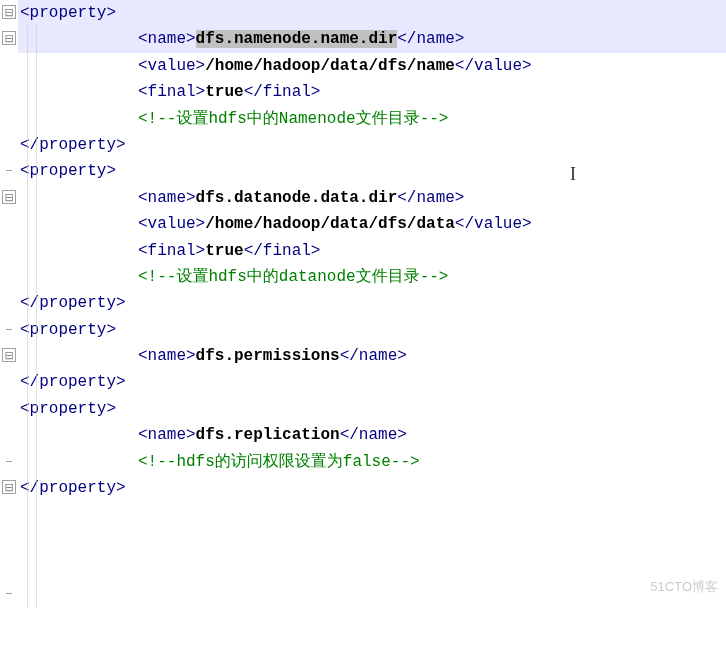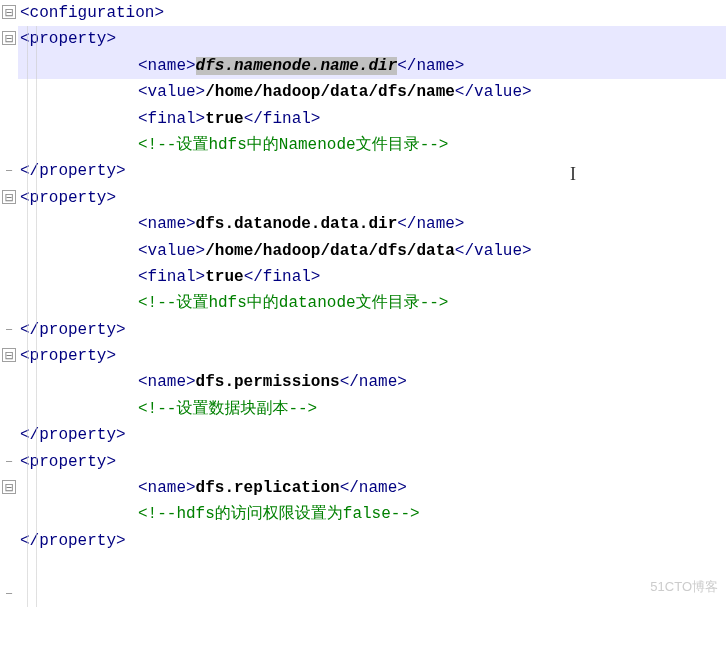--- a/index.html
+++ b/index.html
@@ -54,21 +54,20 @@
   }
   .hl {
     background: #e8e8ff;
   }
   .tag { color: #000080; }
   .txt { color: #000000; font-weight: bold; }
   .comment { color: #008000; }
   .sel {
     background: #C0C0C0;
     color: #000;
-    font-style: italic;
   }
   .indent2 { padding-left: 120px; }
   .cursor-ibeam {
     position: absolute;
     font-family: serif;
     color: #333;
     font-size: 18px;
   }
   .guide {
     position: absolute;
@@ -118,41 +117,39 @@
     <div class="gutter-cell"><span class="fold" style="border:none;">–</span></div>
     <div class="gutter-cell"><span class="fold">⊟</span></div>
     <div class="gutter-cell"><span class="fold none"></span></div>
     <div class="gutter-cell"><span class="fold none"></span></div>
     <div class="gutter-cell"><span class="fold none"></span></div>
     <div class="gutter-cell"><span class="fold" style="border:none;">–</span></div>
   </div>
 
   <div class="code">
 
-    <div class="line"><span class="tag">&lt;configuration&gt;</span></div>
 
     <div class="line hl"><span class="tag">&lt;property&gt;</span></div>
     <div class="line hl indent2"><span class="tag">&lt;name&gt;</span><span class="txt sel">dfs.namenode.name.dir</span><span class="tag">&lt;/name&gt;</span></div>
     <div class="line indent2"><span class="tag">&lt;value&gt;</span><span class="txt">/home/hadoop/data/dfs/name</span><span class="tag">&lt;/value&gt;</span></div>
     <div class="line indent2"><span class="tag">&lt;final&gt;</span><span class="txt">true</span><span class="tag">&lt;/final&gt;</span></div>
     <div class="line indent2"><span class="comment">&lt;!--设置hdfs中的Namenode文件目录--&gt;</span></div>
     <div class="line"><span class="tag">&lt;/property&gt;</span>
       <span class="cursor-ibeam" style="left:570px; top:160px;">I</span>
     </div>
 
     <div class="line"><span class="tag">&lt;property&gt;</span></div>
     <div class="line indent2"><span class="tag">&lt;name&gt;</span><span class="txt">dfs.datanode.data.dir</span><span class="tag">&lt;/name&gt;</span></div>
     <div class="line indent2"><span class="tag">&lt;value&gt;</span><span class="txt">/home/hadoop/data/dfs/data</span><span class="tag">&lt;/value&gt;</span></div>
     <div class="line indent2"><span class="tag">&lt;final&gt;</span><span class="txt">true</span><span class="tag">&lt;/final&gt;</span></div>
     <div class="line indent2"><span class="comment">&lt;!--设置hdfs中的datanode文件目录--&gt;</span></div>
     <div class="line"><span class="tag">&lt;/property&gt;</span></div>
 
     <div class="line"><span class="tag">&lt;property&gt;</span></div>
     <div class="line indent2"><span class="tag">&lt;name&gt;</span><span class="txt">dfs.permissions</span><span class="tag">&lt;/name&gt;</span></div>
-    <div class="line indent2"><span class="comment">&lt;!--设置数据块副本--&gt;</span></div>
     <div class="line"><span class="tag">&lt;/property&gt;</span></div>
 
     <div class="line"><span class="tag">&lt;property&gt;</span></div>
     <div class="line indent2"><span class="tag">&lt;name&gt;</span><span class="txt">dfs.replication</span><span class="tag">&lt;/name&gt;</span></div>
     <div class="line indent2"><span class="comment">&lt;!--hdfs的访问权限设置为false--&gt;</span></div>
     <div class="line"><span class="tag">&lt;/property&gt;</span></div>
 
   </div>
 
   <div class="watermark">51CTO博客</div>

